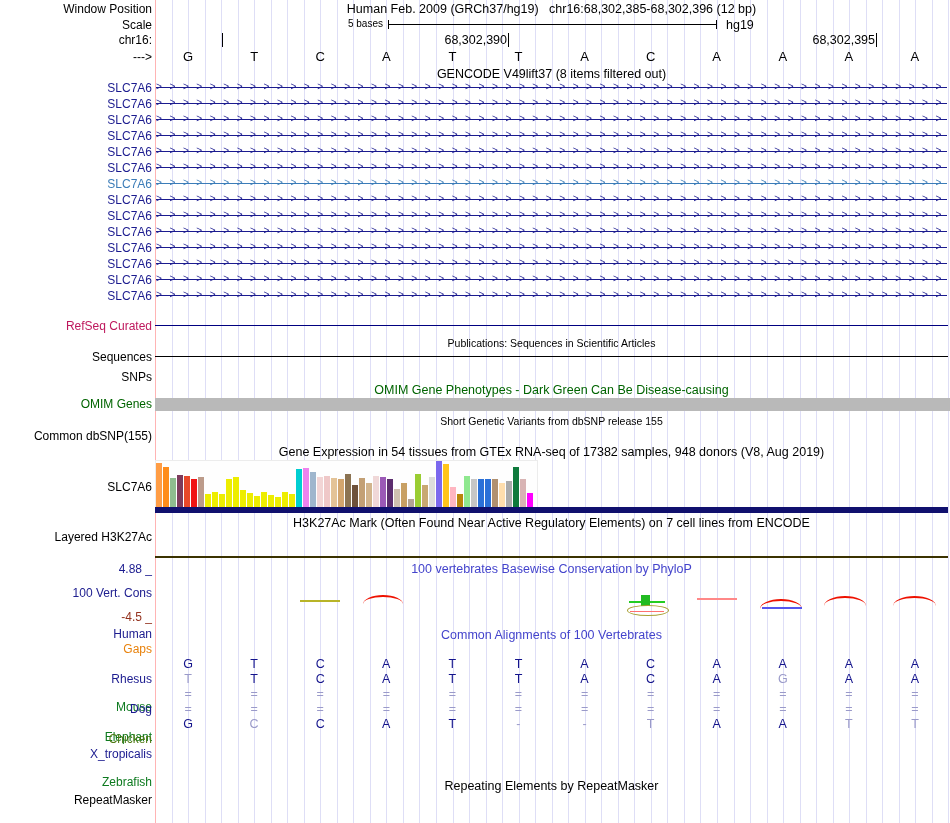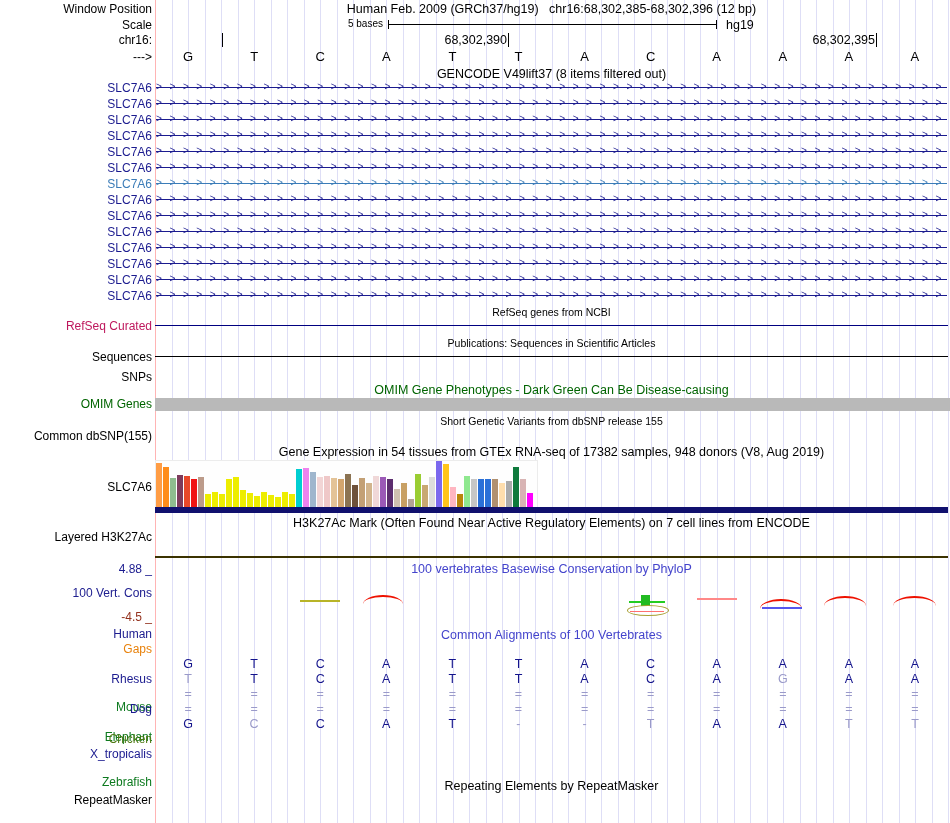--- a/index.html
+++ b/index.html
@@ -109,21 +109,20 @@
       <div class="gene-row light" style="top: 177px;"><span>&gt;&gt;&gt;&gt;&gt;&gt;&gt;&gt;&gt;&gt;&gt;&gt;&gt;&gt;&gt;&gt;&gt;&gt;&gt;&gt;&gt;&gt;&gt;&gt;&gt;&gt;&gt;&gt;&gt;&gt;&gt;&gt;&gt;&gt;&gt;&gt;&gt;&gt;&gt;&gt;&gt;&gt;&gt;&gt;&gt;&gt;&gt;&gt;&gt;&gt;&gt;&gt;&gt;&gt;&gt;&gt;&gt;&gt;&gt;&gt;&gt;&gt;</span></div>
       <div class="gene-row" style="top: 193px;"><span>&gt;&gt;&gt;&gt;&gt;&gt;&gt;&gt;&gt;&gt;&gt;&gt;&gt;&gt;&gt;&gt;&gt;&gt;&gt;&gt;&gt;&gt;&gt;&gt;&gt;&gt;&gt;&gt;&gt;&gt;&gt;&gt;&gt;&gt;&gt;&gt;&gt;&gt;&gt;&gt;&gt;&gt;&gt;&gt;&gt;&gt;&gt;&gt;&gt;&gt;&gt;&gt;&gt;&gt;&gt;&gt;&gt;&gt;&gt;&gt;&gt;&gt;</span></div>
       <div class="gene-row" style="top: 209px;"><span>&gt;&gt;&gt;&gt;&gt;&gt;&gt;&gt;&gt;&gt;&gt;&gt;&gt;&gt;&gt;&gt;&gt;&gt;&gt;&gt;&gt;&gt;&gt;&gt;&gt;&gt;&gt;&gt;&gt;&gt;&gt;&gt;&gt;&gt;&gt;&gt;&gt;&gt;&gt;&gt;&gt;&gt;&gt;&gt;&gt;&gt;&gt;&gt;&gt;&gt;&gt;&gt;&gt;&gt;&gt;&gt;&gt;&gt;&gt;&gt;&gt;&gt;</span></div>
       <div class="gene-row" style="top: 225px;"><span>&gt;&gt;&gt;&gt;&gt;&gt;&gt;&gt;&gt;&gt;&gt;&gt;&gt;&gt;&gt;&gt;&gt;&gt;&gt;&gt;&gt;&gt;&gt;&gt;&gt;&gt;&gt;&gt;&gt;&gt;&gt;&gt;&gt;&gt;&gt;&gt;&gt;&gt;&gt;&gt;&gt;&gt;&gt;&gt;&gt;&gt;&gt;&gt;&gt;&gt;&gt;&gt;&gt;&gt;&gt;&gt;&gt;&gt;&gt;&gt;&gt;&gt;</span></div>
       <div class="gene-row" style="top: 241px;"><span>&gt;&gt;&gt;&gt;&gt;&gt;&gt;&gt;&gt;&gt;&gt;&gt;&gt;&gt;&gt;&gt;&gt;&gt;&gt;&gt;&gt;&gt;&gt;&gt;&gt;&gt;&gt;&gt;&gt;&gt;&gt;&gt;&gt;&gt;&gt;&gt;&gt;&gt;&gt;&gt;&gt;&gt;&gt;&gt;&gt;&gt;&gt;&gt;&gt;&gt;&gt;&gt;&gt;&gt;&gt;&gt;&gt;&gt;&gt;&gt;&gt;&gt;</span></div>
       <div class="gene-row" style="top: 257px;"><span>&gt;&gt;&gt;&gt;&gt;&gt;&gt;&gt;&gt;&gt;&gt;&gt;&gt;&gt;&gt;&gt;&gt;&gt;&gt;&gt;&gt;&gt;&gt;&gt;&gt;&gt;&gt;&gt;&gt;&gt;&gt;&gt;&gt;&gt;&gt;&gt;&gt;&gt;&gt;&gt;&gt;&gt;&gt;&gt;&gt;&gt;&gt;&gt;&gt;&gt;&gt;&gt;&gt;&gt;&gt;&gt;&gt;&gt;&gt;&gt;&gt;&gt;</span></div>
       <div class="gene-row" style="top: 273px;"><span>&gt;&gt;&gt;&gt;&gt;&gt;&gt;&gt;&gt;&gt;&gt;&gt;&gt;&gt;&gt;&gt;&gt;&gt;&gt;&gt;&gt;&gt;&gt;&gt;&gt;&gt;&gt;&gt;&gt;&gt;&gt;&gt;&gt;&gt;&gt;&gt;&gt;&gt;&gt;&gt;&gt;&gt;&gt;&gt;&gt;&gt;&gt;&gt;&gt;&gt;&gt;&gt;&gt;&gt;&gt;&gt;&gt;&gt;&gt;&gt;&gt;&gt;</span></div>
       <div class="gene-row" style="top: 289px;"><span>&gt;&gt;&gt;&gt;&gt;&gt;&gt;&gt;&gt;&gt;&gt;&gt;&gt;&gt;&gt;&gt;&gt;&gt;&gt;&gt;&gt;&gt;&gt;&gt;&gt;&gt;&gt;&gt;&gt;&gt;&gt;&gt;&gt;&gt;&gt;&gt;&gt;&gt;&gt;&gt;&gt;&gt;&gt;&gt;&gt;&gt;&gt;&gt;&gt;&gt;&gt;&gt;&gt;&gt;&gt;&gt;&gt;&gt;&gt;&gt;&gt;&gt;</span></div>
     </div>
 
-  <div class="note" style="top:306px">RefSeq genes from NCBI</div>
   <div class="lbl navy" style="top:319px;color:#be185d">RefSeq Curated</div>
   <div class="hline" style="left:155px;top:325px;width:793px;height:1px;background:#000080"></div>
 
   <div class="note" style="top:337px">Publications: Sequences in Scientific Articles</div>
   <div class="lbl" style="top:350px">Sequences</div>
   <div class="hline" style="left:155px;top:356px;width:793px;height:1px;background:#000"></div>
   <div class="lbl" style="top:370px">SNPs</div>
 
   <div class="title12 dkgreen" style="top:383px">OMIM Gene Phenotypes - Dark Green Can Be Disease-causing</div>
   <div class="lbl dkgreen" style="top:397px">OMIM Genes</div>

